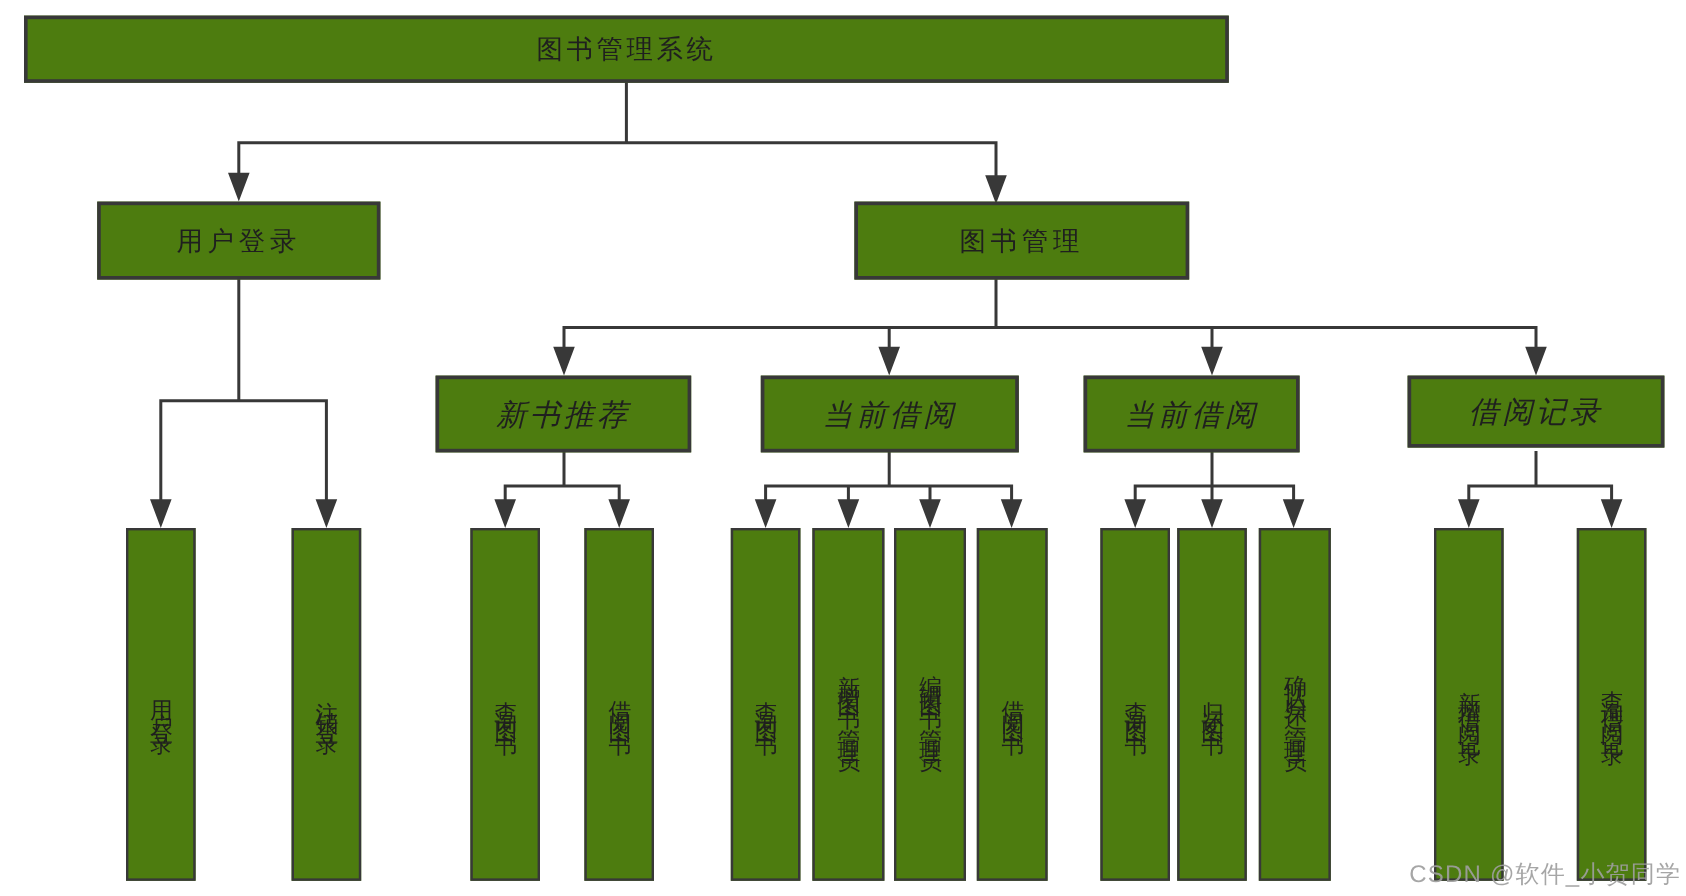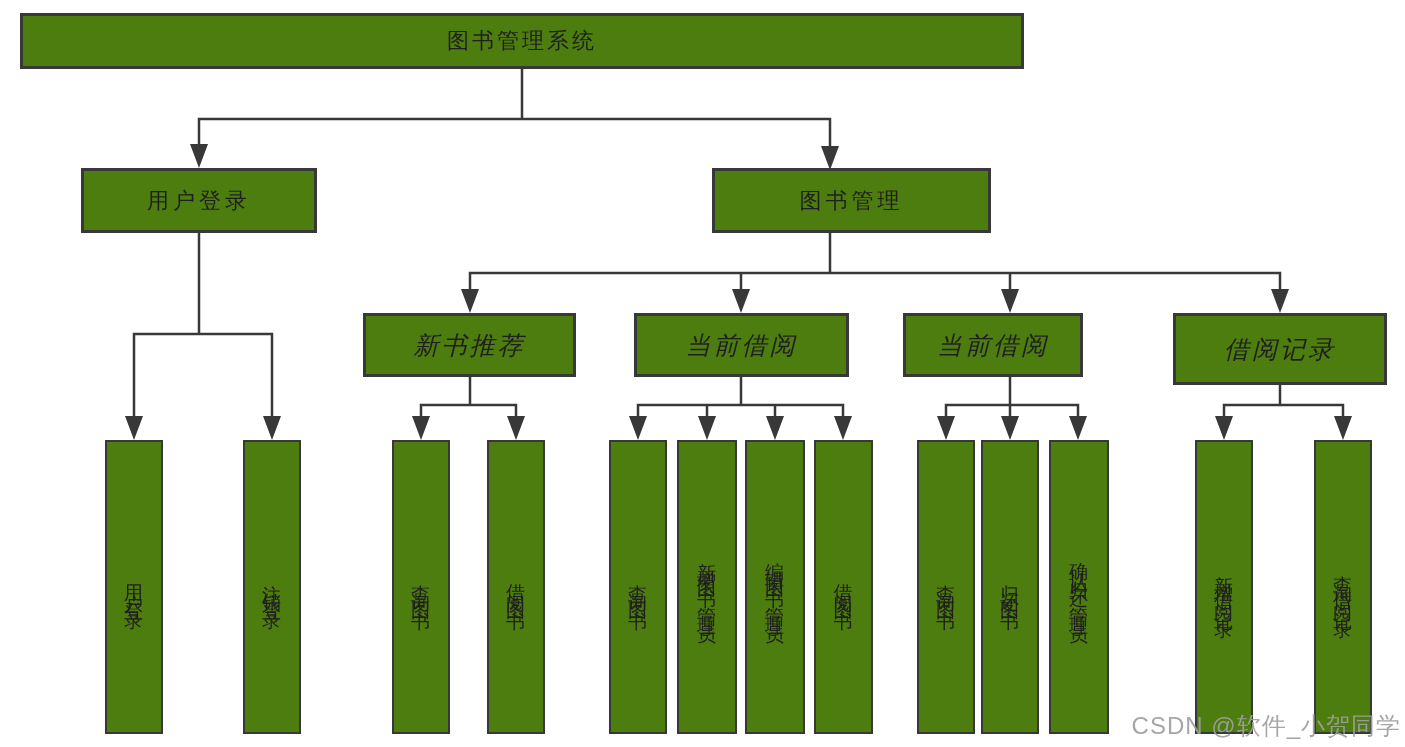--- a/index.html
+++ b/index.html
@@ -30,21 +30,21 @@
     writing-mode:vertical-rl;
     text-orientation:mixed;
     letter-spacing:9px;
     line-height:1;
     white-space:nowrap;
   }
   .watermark {
     position:absolute;
     right:4px;
     bottom:5px;
-    font-size:24px;
+    font-size:20px;
     color:rgba(158,158,158,0.92);
     letter-spacing:1px;
     z-index:2;
     white-space:nowrap;
   }
 </style>
 </head>
 <body>
 
 <div class="canvas">
@@ -79,21 +79,21 @@
 
   <div class="box lvl3" style="left:363px;top:313px;width:213px;height:64px">
     <span>新书推荐</span>
   </div>
   <div class="box lvl3" style="left:634px;top:313px;width:215px;height:64px">
     <span>当前借阅</span>
   </div>
   <div class="box lvl3" style="left:903px;top:313px;width:180px;height:64px">
     <span>当前借阅</span>
   </div>
-  <div class="box lvl3" style="left:1173px;top:313px;width:214px;height:72px">
+  <div class="box lvl3" style="left:1173px;top:313px;width:214px;height:60px">
     <span>借阅记录</span>
   </div>
 
   <div class="box leaf" style="left:105px;top:440px;width:58px;height:294px">
     <span class="vtext">用户登录</span>
   </div>
   <div class="box leaf" style="left:243px;top:440px;width:58px;height:294px">
     <span class="vtext">注销登录</span>
   </div>
 

